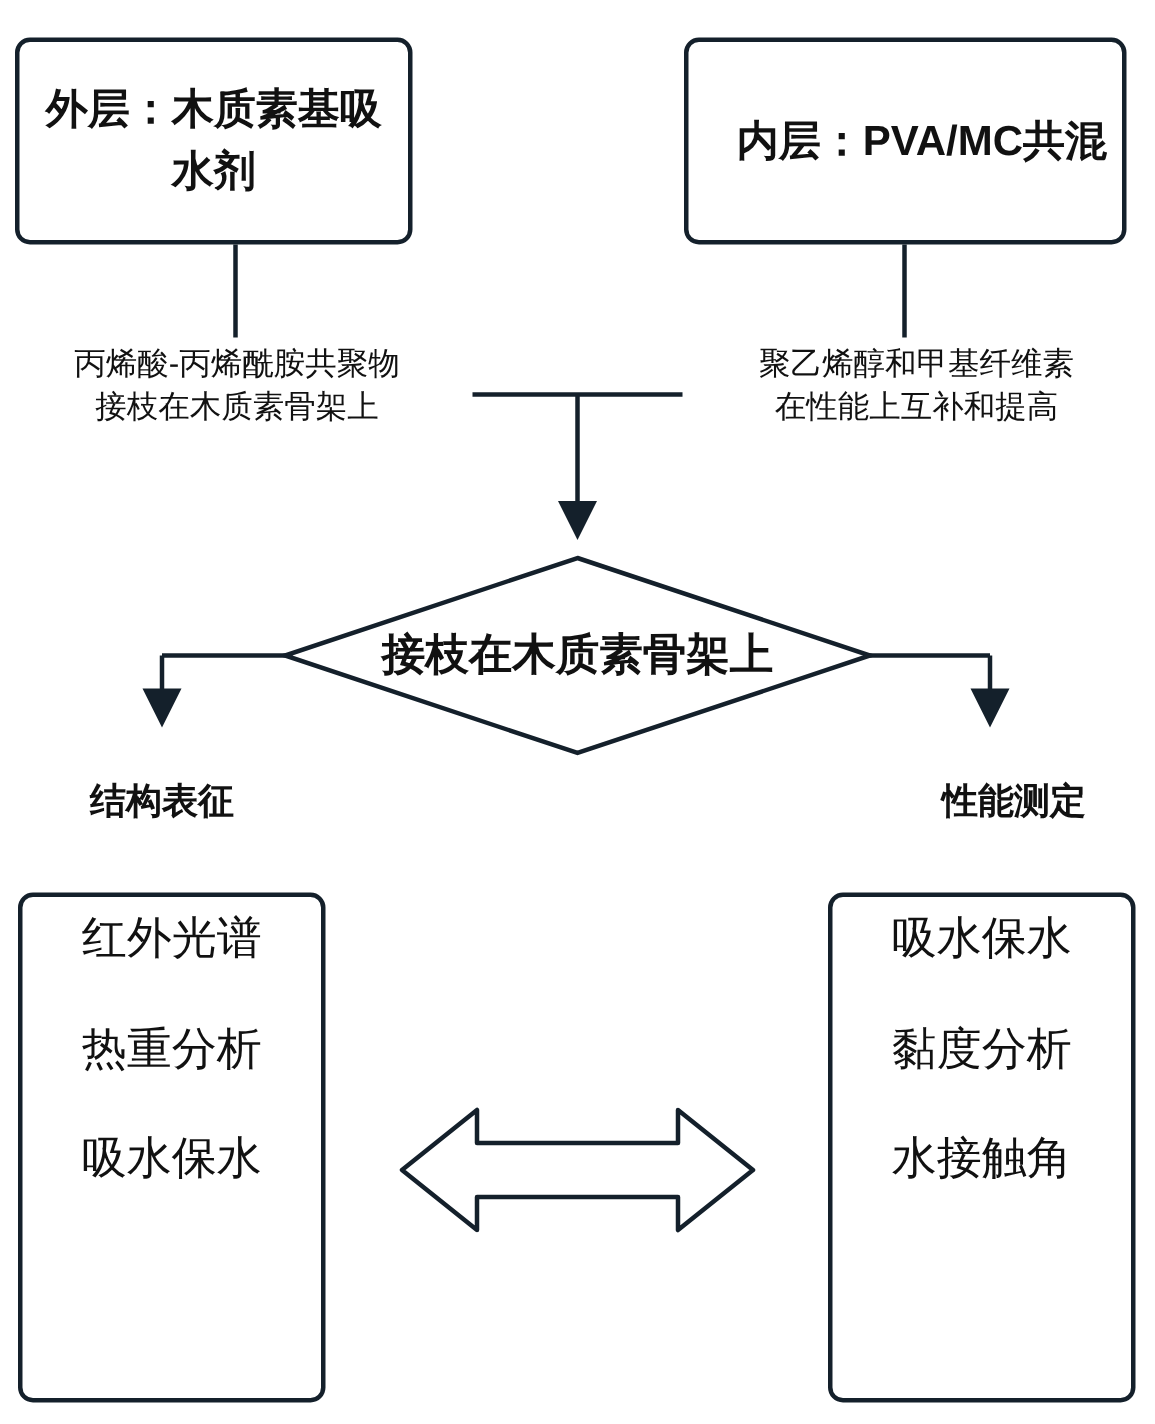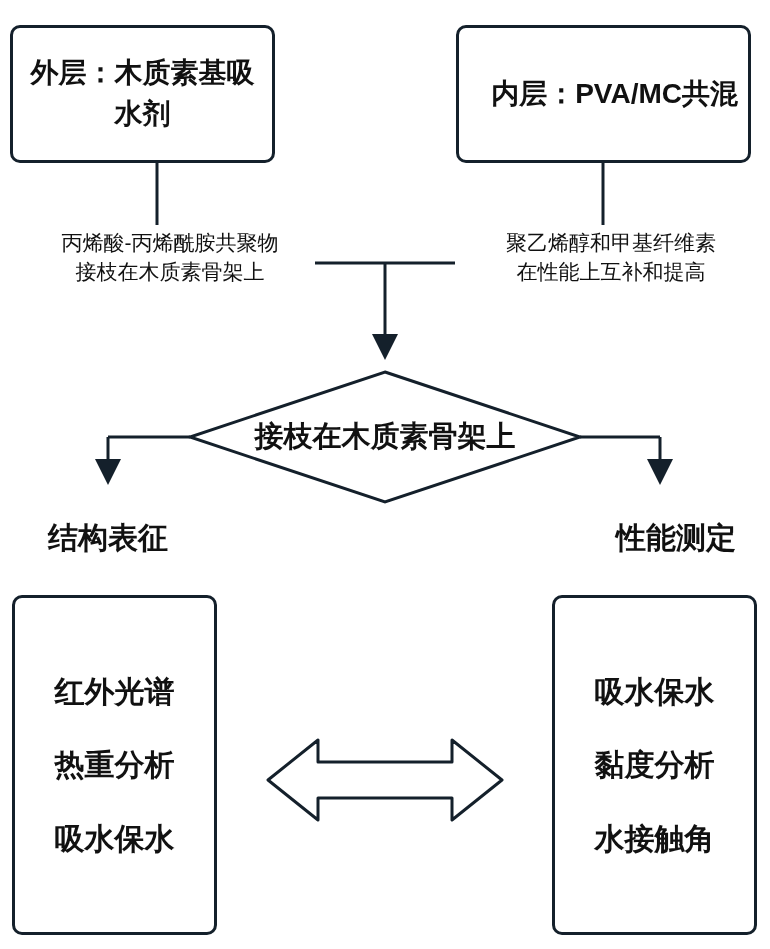--- a/index.html
+++ b/index.html
@@ -38,44 +38,44 @@
   .plain-text {
     position: absolute;
     text-align: center;
     line-height: 1.4;
     font-size: 21px;
     color: #111111;
   }
   .label-text {
     position: absolute;
     text-align: center;
-    font-size: 30px;
+    font-size: 24px;
     font-weight: 600;
     color: #111111;
   }
   .diamond-wrap {
     position: absolute;
   }
   .diamond-label {
     position: absolute;
     width: 100%;
     top: 50%;
     transform: translateY(-50%);
     text-align: center;
     font-size: 29px;
     font-weight: 600;
     color: #111111;
     pointer-events: none;
   }
   .bottom-box {
     flex-direction: column;
-    justify-content: center;
+    justify-content: flex-start;
     gap: 30px;
     font-size: 30px;
-    font-weight: 700;
+    font-weight: 400;
   }
   .bottom-box .line {
     display: block;
   }
   svg.lines {
     position: absolute;
     left: 0;
     top: 0;
     width: 770px;
     height: 949px;
@@ -113,21 +113,21 @@
   </svg>
 
   <div class="box top-box" style="left:10px; top:25px; width:265px; height:138px;">
     <span>外层：木质素基吸水剂</span>
   </div>
 
   <div class="box top-box" style="left:456px; top:25px; width:295px; height:138px;justify-content:flex-end;">
     <span>内层：PVA/MC共混</span>
   </div>
 
-  <div class="plain-text" style="left:0px; top:228px; width:316px;margin-left:12px;">
+  <div class="plain-text" style="left:0px; top:228px; width:316px;">
     <div>丙烯酸-丙烯酰胺共聚物</div>
     <div>接枝在木质素骨架上</div>
   </div>
 
   <div class="plain-text" style="left:452px; top:228px; width:318px;">
     <div>聚乙烯醇和甲基纤维素</div>
     <div>在性能上互补和提高</div>
   </div>
 
   <div class="diamond-wrap" style="left:190px; top:372px; width:390px; height:130px;">

